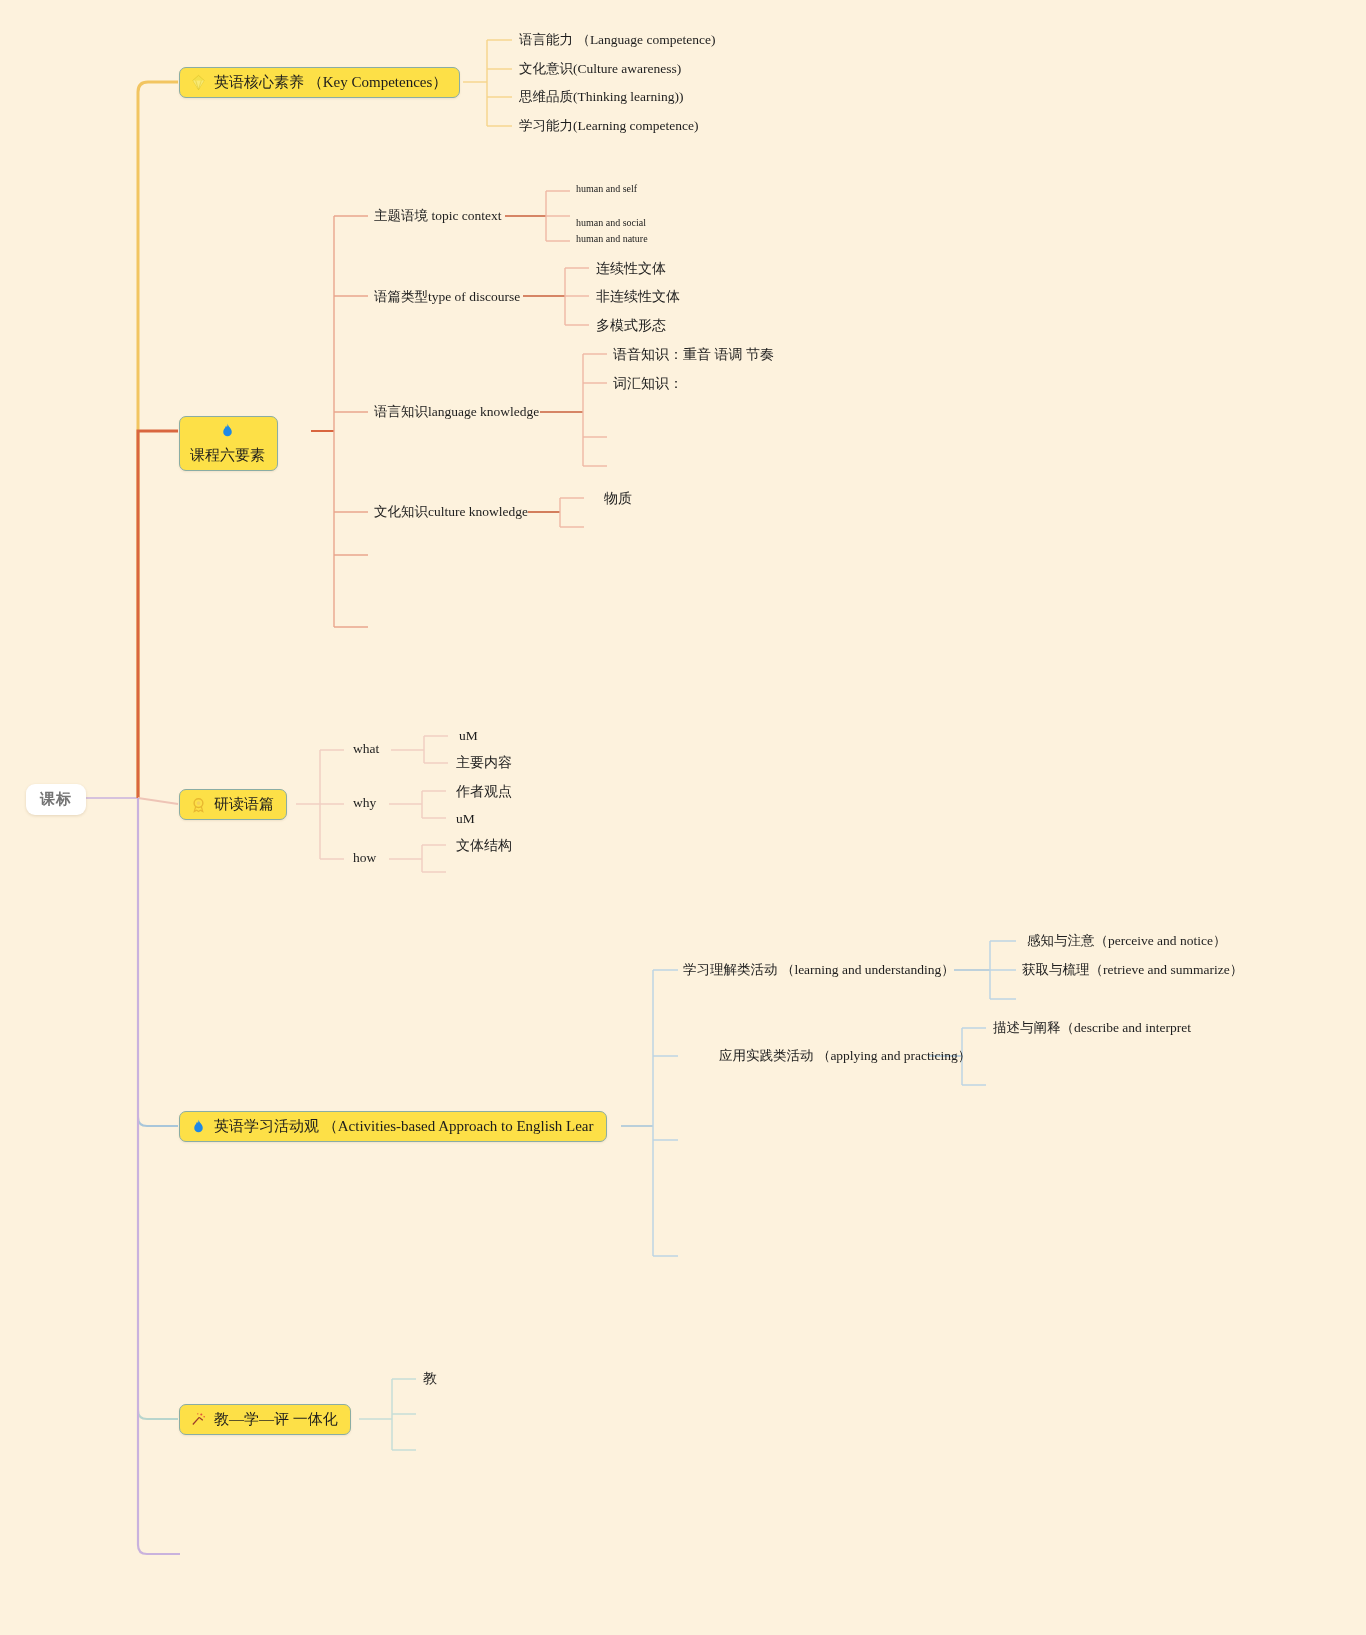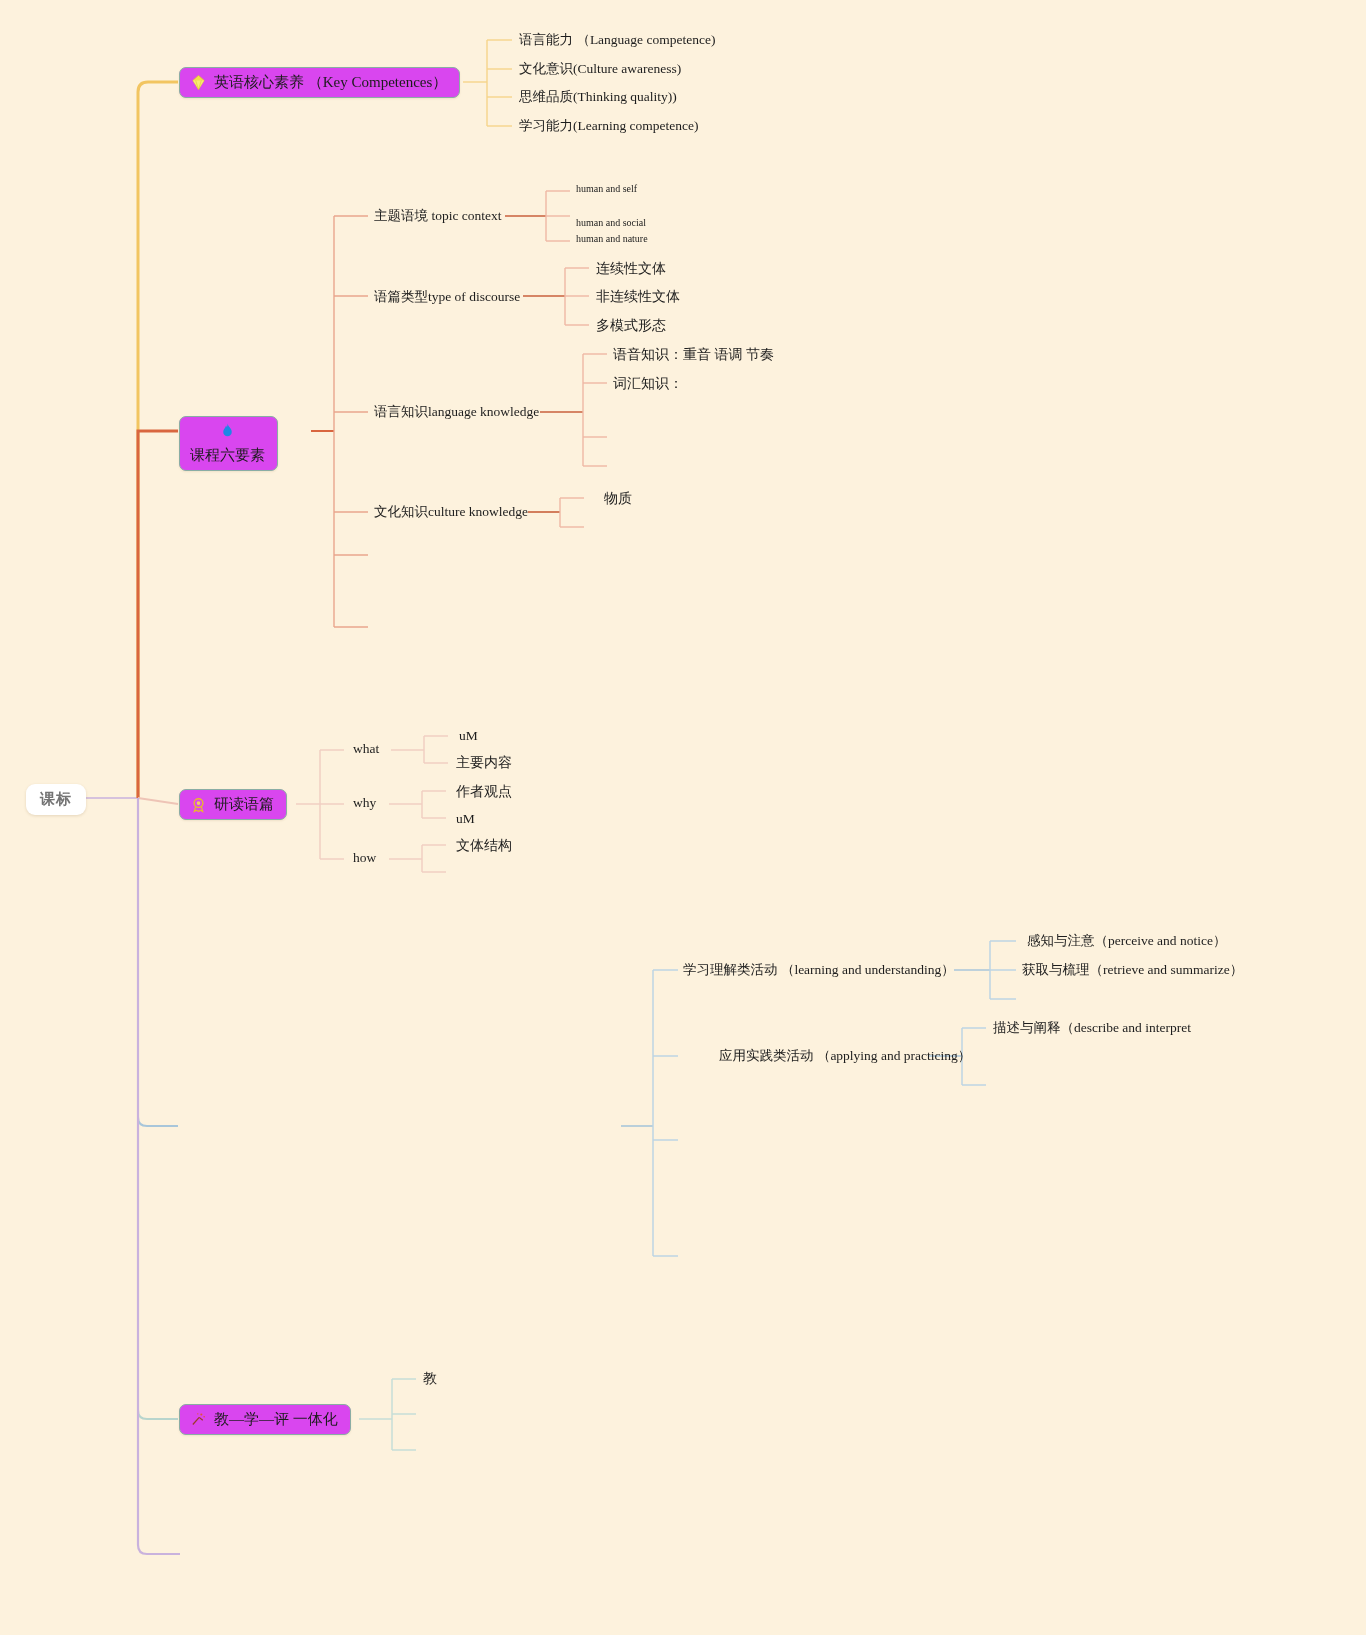--- a/index.html
+++ b/index.html
@@ -24,21 +24,21 @@
     font-weight:bold;
     font-size:15px;
     color:#737373;
     box-shadow:0 1px 3px rgba(120,90,40,.18);
     letter-spacing:1px;
   }
 
   
   .topic{
     display:flex;align-items:center;gap:7px;
-    background:#d946ef;
+    background:#fde047;
     border:1px solid #8aada4;
     border-radius:7px;
     padding:5px 12px 5px 10px;
     font-size:15px;
     color:#1c1c1c;
     box-shadow:0 1px 2px rgba(140,110,60,.12);
     overflow:hidden;
   }
   .topic .label{font-family:"Liberation Serif","DejaVu Serif",serif;}
 
@@ -174,21 +174,21 @@
         <polygon points="4,9 20,9 12,22" fill="#fbef8c" opacity=".65"></polygon>
         <line x1="8" y1="9" x2="12" y2="22" stroke="#e0c62e" stroke-width=".8"></line>
         <line x1="16" y1="9" x2="12" y2="22" stroke="#e0c62e" stroke-width=".8"></line>
       </svg>
     </span>
     <span class="label">英语核心素养 （Key Competences）</span>
   </div>
 
   <div class="leaf" style="left:519px;top:31px;">语言能力 （Language competence)</div>
   <div class="leaf" style="left:519px;top:60px;">文化意识(Culture awareness)</div>
-  <div class="leaf" style="left:519px;top:88px;">思维品质(Thinking quality))</div>
+  <div class="leaf" style="left:519px;top:88px;">思维品质(Thinking learning))</div>
   <div class="leaf" style="left:519px;top:117px;">学习能力(Learning competence)</div>
 
   <div class="node topic" style="left:179px;top:416px;flex-direction:column;">
     <span class="ico ico-flame">
       <svg viewBox="0 0 24 24" width="17" height="17">
         <path d="M12 2 C13 7 18 8 18 14 a6 6 0 0 1 -12 0 C6 10 9 9 10 5 C10.6 7.6 12 8 12 2 Z" fill="#1e88e5"></path>
       </svg>
     </span>
     <span class="label">课程六要素</span>
   </div>
@@ -232,20 +232,28 @@
   <div class="leaf cn" style="left:456px;top:754px;">主要内容</div>
 
   <div class="leaf" style="left:353px;top:795px;">why</div>
   <div class="leaf cn" style="left:456px;top:783px;">作者观点</div>
   <div class="leaf" style="left:456px;top:811px;">uM</div>
 
   <div class="leaf" style="left:353px;top:850px;">how</div>
   <div class="leaf cn" style="left:456px;top:837px;">文体结构</div>
   <div class="leaf cn" style="left:456px;top:865px;"></div>
 
+  <div class="node topic" style="left:179px;top:1111px;max-width:443px;">
+    <span class="ico ico-flame">
+      <svg viewBox="0 0 24 24" width="17" height="17">
+        <path d="M12 2 C13 7 18 8 18 14 a6 6 0 0 1 -12 0 C6 10 9 9 10 5 C10.6 7.6 12 8 12 2 Z" fill="#1e88e5"></path>
+      </svg>
+    </span>
+    <span class="label">英语学习活动观 （Activities-based Approach to English Lear</span>
+  </div>
 
   <div class="leaf" style="left:683px;top:961px;">学习理解类活动 （learning and understanding）</div>
   <div class="leaf" style="left:1027px;top:932px;">感知与注意（perceive and notice）</div>
   <div class="leaf" style="left:1022px;top:961px;">获取与梳理（retrieve and summarize）</div>
   <div class="leaf" style="left:1022px;top:990px;"></div>
 
   <div class="leaf" style="left:719px;top:1047px;">应用实践类活动 （applying and practicing）</div>
   <div class="leaf" style="left:993px;top:1019px;text-align:center;">描述与阐释（describe and interpret</div>
   <div class="leaf" style="left:993px;top:1077px;"></div>
 

